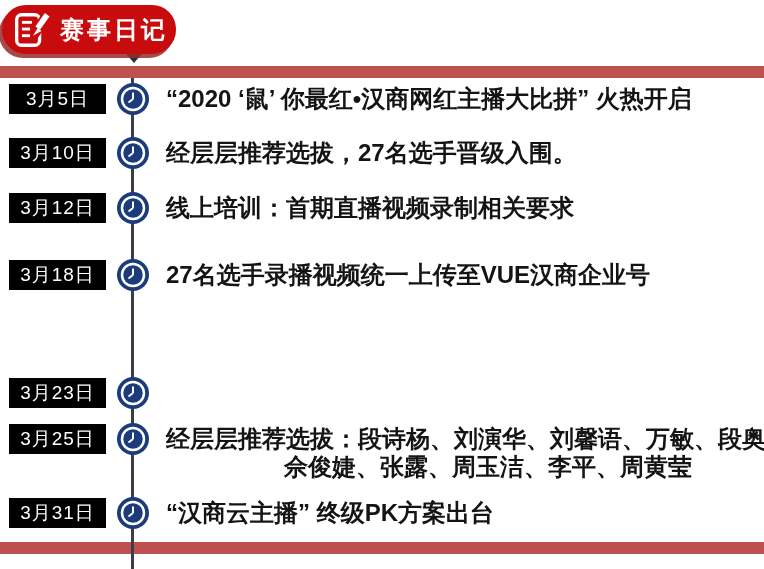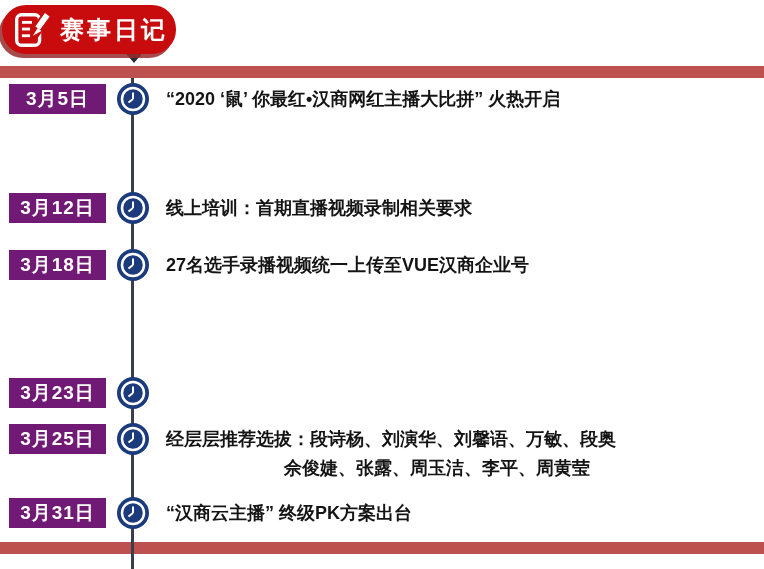--- a/index.html
+++ b/index.html
@@ -27,27 +27,27 @@
   }
   
   .hbar{position:absolute;left:0;width:764px;height:12px;background:#bd5150;z-index:1;}
   .hbar-top{top:66px;}
   .hbar-bottom{top:542px;}
   
   .vline{position:absolute;left:131px;top:78px;width:3px;height:491px;background:#3a3e46;z-index:2;}
   
   .row{position:absolute;left:0;display:flex;align-items:flex-start;z-index:3;}
   .date{
-    margin-left:9px;width:97px;height:30px;background:#701a75;color:#ffffff;
-    font-size:19px;font-weight:bold;display:flex;align-items:center;justify-content:center;
+    margin-left:9px;width:97px;height:30px;background:#000000;color:#ffffff;
+    font-size:19px;font-weight:normal;display:flex;align-items:center;justify-content:center;
     flex:0 0 auto;letter-spacing:1px;
   }
   .clock{margin-left:11px;width:32px;height:32px;margin-top:-1px;flex:0 0 auto;}
   .etext{
-    margin-left:17px;color:#141414;font-size:18px;font-weight:bold;line-height:30px;
+    margin-left:17px;color:#141414;font-size:24px;font-weight:bold;line-height:30px;
     white-space:nowrap;
   }
   .etext .line2{padding-left:118px;font-family:Liberation Mono, monospace;}
 </style>
 </head>
 <body>
 
 <div class="page">
 
   <div class="badge">
@@ -71,33 +71,43 @@
     <div class="date">3月5日</div>
     <svg class="clock" viewBox="0 0 32 32">
       <circle cx="16" cy="16" r="16" fill="#1c3b7d"></circle>
       <circle cx="16" cy="16" r="11" fill="none" stroke="#ffffff" stroke-width="2.5"></circle>
       <line x1="16" y1="16" x2="16" y2="9.5" stroke="#ffffff" stroke-width="2"></line>
       <line x1="16" y1="16" x2="11.5" y2="19.5" stroke="#ffffff" stroke-width="2"></line>
     </svg>
     <div class="etext">“2020 ‘鼠’ 你最红•汉商网红主播大比拼” 火热开启</div>
   </div>
 
+  <div class="row" style="top:138px">
+    <div class="date">3月10日</div>
+    <svg class="clock" viewBox="0 0 32 32">
+      <circle cx="16" cy="16" r="16" fill="#1c3b7d"></circle>
+      <circle cx="16" cy="16" r="11" fill="none" stroke="#ffffff" stroke-width="2.5"></circle>
+      <line x1="16" y1="16" x2="16" y2="9.5" stroke="#ffffff" stroke-width="2"></line>
+      <line x1="16" y1="16" x2="11.5" y2="19.5" stroke="#ffffff" stroke-width="2"></line>
+    </svg>
+    <div class="etext">经层层推荐选拔，27名选手晋级入围。</div>
+  </div>
 
   <div class="row" style="top:193px">
     <div class="date">3月12日</div>
     <svg class="clock" viewBox="0 0 32 32">
       <circle cx="16" cy="16" r="16" fill="#1c3b7d"></circle>
       <circle cx="16" cy="16" r="11" fill="none" stroke="#ffffff" stroke-width="2.5"></circle>
       <line x1="16" y1="16" x2="16" y2="9.5" stroke="#ffffff" stroke-width="2"></line>
       <line x1="16" y1="16" x2="11.5" y2="19.5" stroke="#ffffff" stroke-width="2"></line>
     </svg>
     <div class="etext">线上培训：首期直播视频录制相关要求</div>
   </div>
 
-  <div class="row" style="top:250px">
+  <div class="row" style="top:260px">
     <div class="date">3月18日</div>
     <svg class="clock" viewBox="0 0 32 32">
       <circle cx="16" cy="16" r="16" fill="#1c3b7d"></circle>
       <circle cx="16" cy="16" r="11" fill="none" stroke="#ffffff" stroke-width="2.5"></circle>
       <line x1="16" y1="16" x2="16" y2="9.5" stroke="#ffffff" stroke-width="2"></line>
       <line x1="16" y1="16" x2="11.5" y2="19.5" stroke="#ffffff" stroke-width="2"></line>
     </svg>
     <div class="etext">27名选手录播视频统一上传至VUE汉商企业号</div>
   </div>
 

